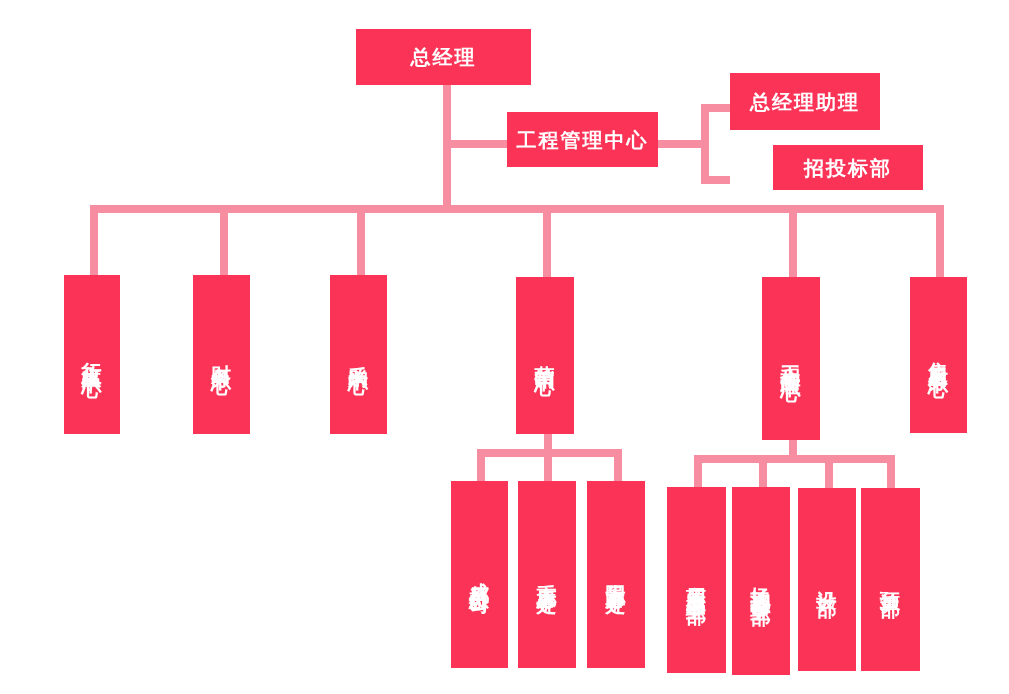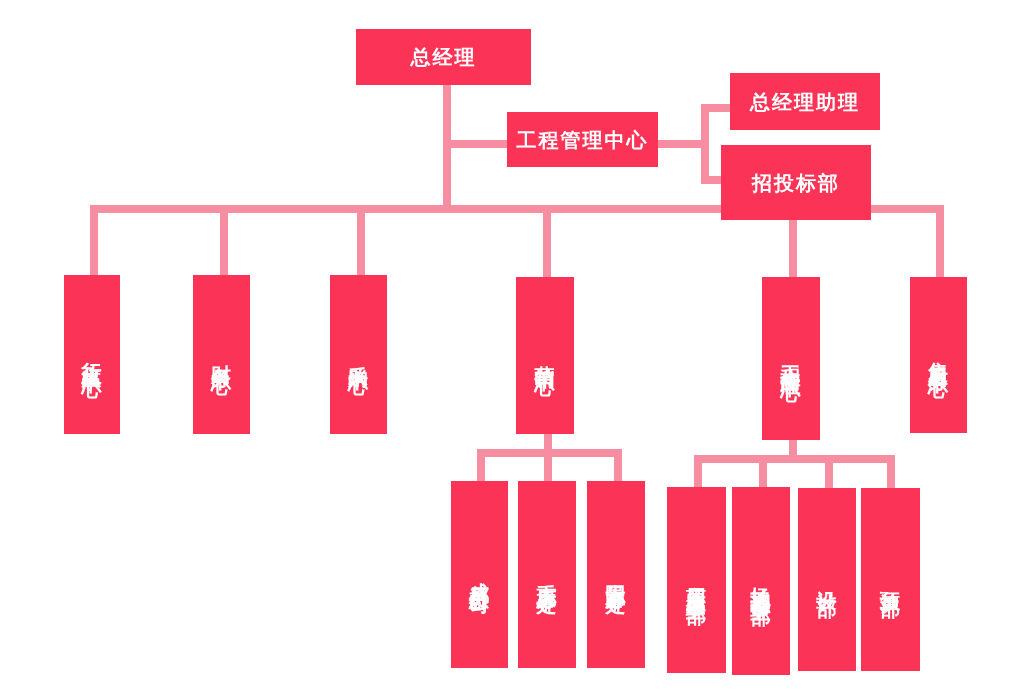--- a/index.html
+++ b/index.html
@@ -76,21 +76,21 @@
 
   <div class="node h" style="left:348px;top:21px;width:175px;height:56px;">
     <span>总经理</span>
   </div>
   <div class="node h" style="left:499px;top:104px;width:151px;height:55px;">
     <span>工程管理中心</span>
   </div>
   <div class="node h" style="left:722px;top:65px;width:150px;height:57px;">
     <span>总经理助理</span>
   </div>
-  <div class="node h" style="left:713px;top:137px;width:150px;height:75px;">
+  <div class="node h" style="left:765px;top:137px;width:150px;height:45px;">
     <span>招投标部</span>
   </div>
 
   <div class="node v" style="left:56px;top:267px;width:56px;height:159px;">
     <span>行政人事中心</span>
   </div>
   <div class="node v" style="left:185px;top:267px;width:57px;height:159px;">
     <span>财务中心</span>
   </div>
   <div class="node v" style="left:322px;top:267px;width:57px;height:159px;">

